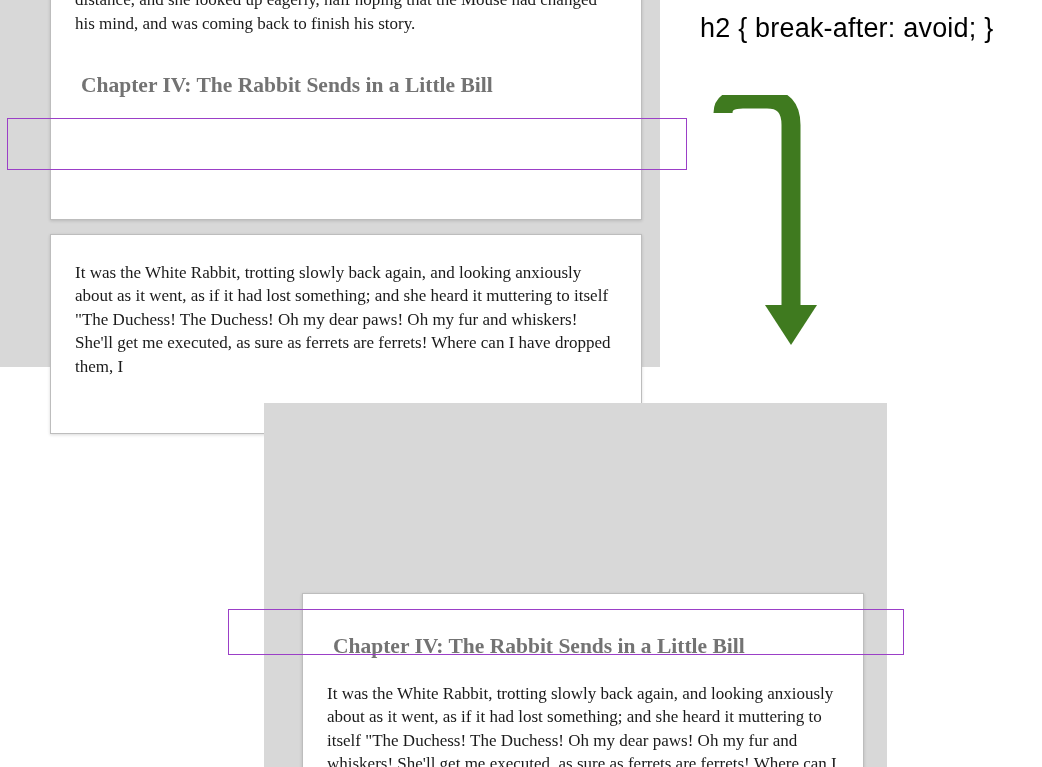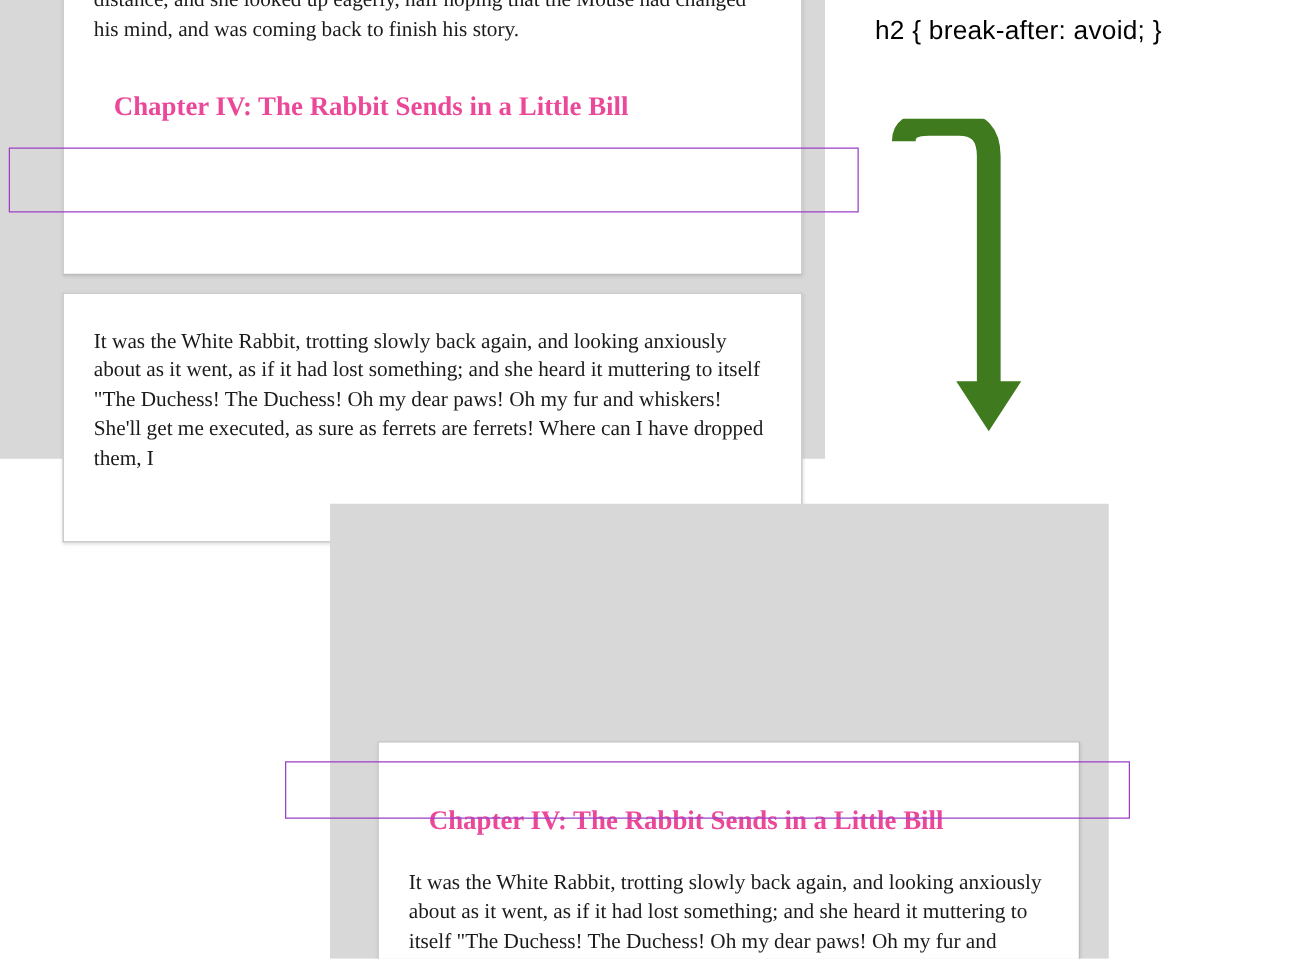--- a/index.html
+++ b/index.html
@@ -9,21 +9,21 @@
       width: 1042px;
       height: 767px;
       position: relative;
       overflow: hidden;
     }
     .code-label {
       position: absolute;
       top: 13px;
       left: 700px;
       font-family: Arial, Helvetica, sans-serif;
-      font-size: 21px;
+      font-size: 27px;
       color: #000;
       letter-spacing: 0.2px;
     }
     .arrow-container {
       position: absolute;
       top: 95px;
       left: 713px;
       width: 110px;
       height: 260px;
     }
@@ -52,22 +52,22 @@
     .page-content {
       padding: 0 24px;
       color: #1a1a1a;
       font-size: 17px;
       line-height: 1.38;
     }
     .heading {
       font-weight: bold;
       font-size: 21.5px;
       font-family: Georgia, 'Times New Roman', serif;
-      color: #ec4899;
-      margin: 16px;
+      color: #737373;
+      margin: 6px;
       padding: 6px 0;
     }
     .highlight-box {
       position: absolute;
       border: 1.5px solid #9b3fc7;
       background: transparent;
       pointer-events: none;
     }
     
     .p1-page-a {

